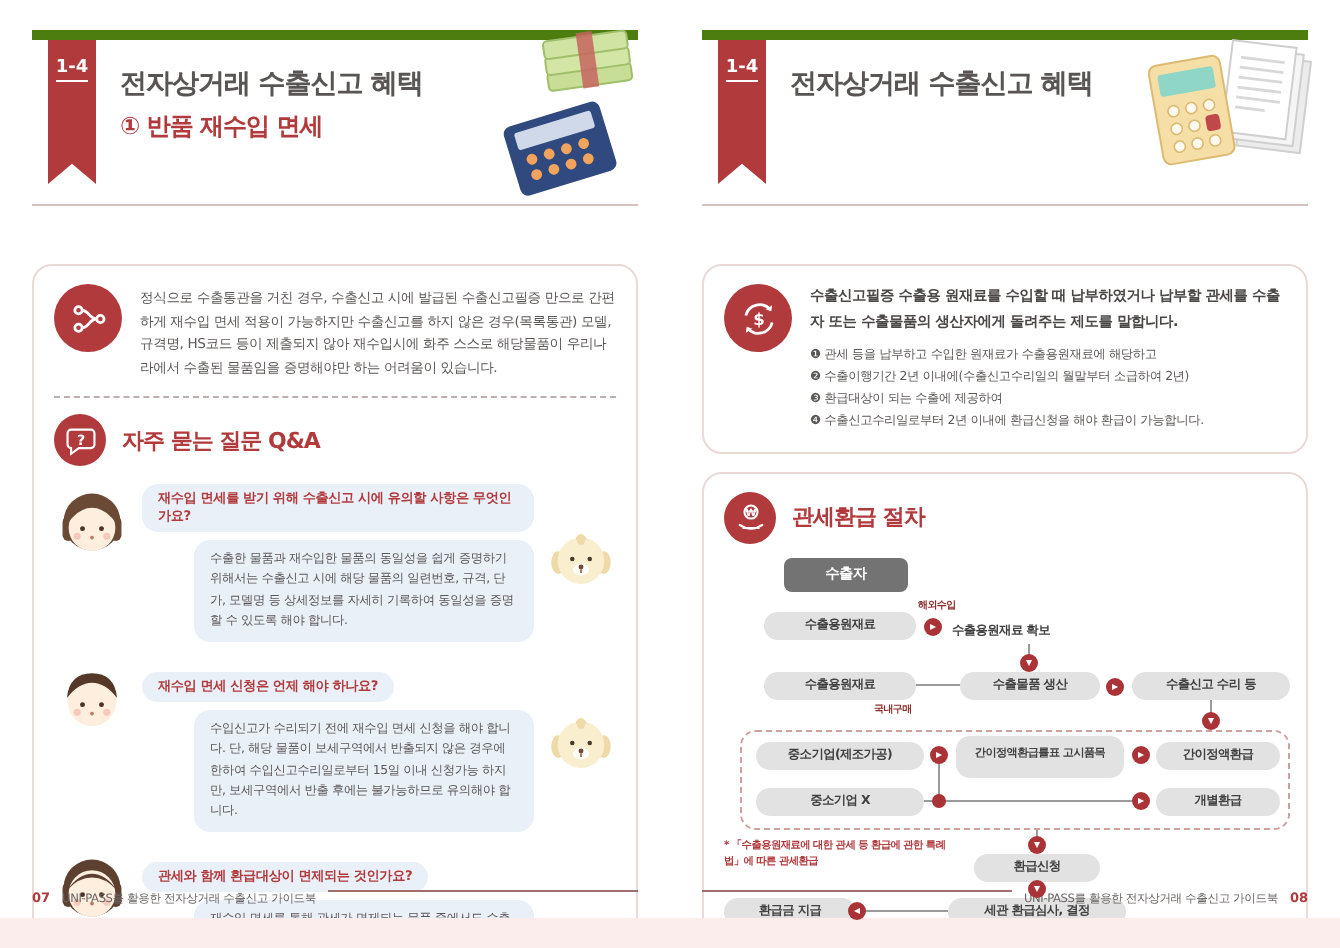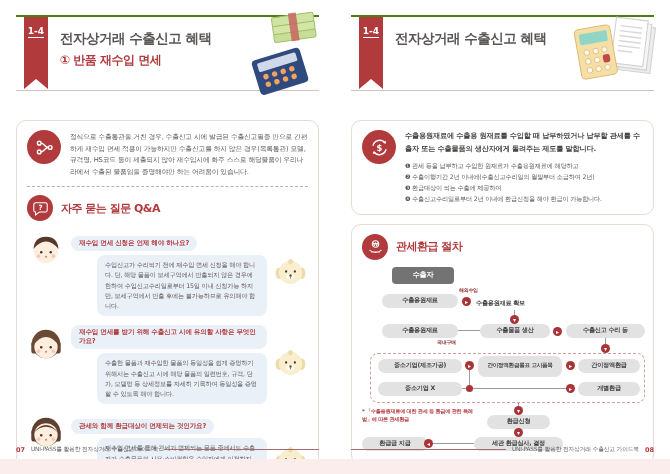--- a/index.html
+++ b/index.html
@@ -3,21 +3,21 @@
 <meta charset="utf-8">
 <style>
   * { margin:0; padding:0; box-sizing:border-box; }
   html,body { width:670px; height:474px; }
   body { font-family:"DejaVu Sans","Liberation Sans",sans-serif; background:#ffffff; position:relative; overflow:hidden; }
   .bottom-strip { position:absolute; left:0; right:0; bottom:0; height:15px; background:#faedec; }
   .spread { display:flex; width:670px; height:474px; }
   .page { width:335px; height:474px; position:relative; padding:0 16px; }
 
   
-  .hdr { position:relative; margin-top:15px; height:76px; border-top:2px solid #4d7c0f; border-bottom:1px solid #d5c2c0; }
+  .hdr { position:relative; margin-top:15px; height:88px; border-top:5px solid #4d7c0f; border-bottom:1px solid #d5c2c0; }
   .ribbon { position:absolute; left:8px; top:0; width:24px; height:72px; background:#b13a3d;
             clip-path:polygon(0 0,100% 0,100% 100%,50% 86%,0 100%); text-align:center; }
   .badge { display:inline-block; margin-top:9px; color:#fff; font-size:9px; font-weight:bold; border-bottom:1px solid #fff; padding-bottom:1px; }
   .titles { margin-left:44px; padding-top:13px; }
   .t1 { font-size:13.5px; font-weight:600; color:#5a5555; letter-spacing:-0.5px; }
   .t2 { font-size:12px; font-weight:bold; color:#b13a3d; margin-top:4px; letter-spacing:-0.5px; }
   .illus { position:absolute; right:-4px; top:-8px; }
 
   
   .panel { border:1px solid #e9d9d7; border-radius:10px; background:#fff; padding:9px 10px; }
@@ -61,21 +61,21 @@
   .dot { position:absolute; width:9px; height:9px; background:#a93336; border-radius:50%;
          color:#fff; font-size:6px; line-height:9px; text-align:center; z-index:2; }
   .dot.jn { width:7px; height:7px; }
   .ln { position:absolute; background:#9b9b9b; }
   .ln.h { height:1px; } .ln.v { width:1px; }
   .flbl { position:absolute; font-size:5px; font-weight:bold; color:#8d2b2b; letter-spacing:-0.3px; }
   .dashedbox { position:absolute; border:1px dashed #cf9f9e; border-radius:8px; }
   .fnote { position:absolute; font-size:5.2px; line-height:1.6; color:#b13a3d; font-weight:bold; letter-spacing:-0.3px; }
 
   
-  .footer { position:absolute; left:16px; right:16px; bottom:20px; display:flex; align-items:center; gap:6px; }
+  .footer { position:absolute; left:16px; right:16px; bottom:20px; display:flex; align-items:flex-start; gap:6px; }
   .pgnum { font-size:6.5px; font-weight:bold; color:#b13a3d; }
   .ftext { font-size:5.8px; color:#6b6565; letter-spacing:-0.2px; }
   .fline { flex:1; border-top:1px solid #a06e6c; }
 </style>
 </head>
 <body>
 
 <div class="spread">
 
   <section class="page">
@@ -132,66 +132,66 @@
             <path d="M5 4h14a2.5 2.5 0 0 1 2.5 2.5v8a2.5 2.5 0 0 1-2.5 2.5h-8.5L5 21v-4A2.5 2.5 0 0 1 2.5 14.5v-8A2.5 2.5 0 0 1 5 4z" fill="none" stroke="#fff" stroke-width="1.5"></path>
             <text x="12" y="14.5" text-anchor="middle" font-size="10" font-weight="bold" fill="#fff">?</text>
           </svg>
         </div>
         <div class="qatitle">자주 묻는 질문 Q&amp;A</div>
       </div>
 
       <div class="qaitem">
         <div class="avatar">
           <svg viewBox="0 0 40 40">
-            <circle cx="20" cy="22" r="12.8" fill="#fdeedd"></circle>
-            <path d="M6.8 20 Q8 7 20 7 Q32 7 33.2 20 Q27 12 20 12 Q13 12 6.8 20 Z" fill="#55382a"></path>
-            <circle cx="15" cy="23.5" r="1.3" fill="#4a3428"></circle>
-              <circle cx="25" cy="23.5" r="1.3" fill="#4a3428"></circle>
-            <circle cx="12.2" cy="27.5" r="1.9" fill="#f6c9bc"></circle>
-              <circle cx="27.8" cy="27.5" r="1.9" fill="#f6c9bc"></circle>
-            <circle cx="20" cy="28.2" r="1" fill="#c4766a"></circle>
-          </svg>
-        </div>
-        <div class="qacontent">
-          <span class="qbubble">재수입 면세 신청은 언제 해야 하나요?</span>
-          <div class="abubble">수입신고가 수리되기 전에 재수입 면세 신청을 해야 합니다. 단, 해당 물품이 보세구역에서 반출되지 않은 경우에 한하여 수입신고수리일로부터 15일 이내 신청가능 하지만, 보세구역에서 반출 후에는 불가능하므로 유의해야 합니다.</div>
-        </div>
-        <div class="avatar dog">
-          <svg viewBox="0 0 40 40">
-            <ellipse cx="7" cy="22" rx="4" ry="6.5" fill="#eed9a8"></ellipse>
-              <ellipse cx="33" cy="22" rx="4" ry="6.5" fill="#eed9a8"></ellipse>
-            <circle cx="20" cy="21" r="13.3" fill="#f9eecd"></circle>
-            <path d="M17 8 q3 -4.5 6 0 l-1.4 3.4 q-1.6 1 -3.2 0 z" fill="#eed9a8"></path>
-            <circle cx="15" cy="20" r="1.3" fill="#4a3a2a"></circle>
-              <circle cx="25" cy="20" r="1.3" fill="#4a3a2a"></circle>
-            <ellipse cx="20" cy="26" rx="4.6" ry="3.4" fill="#fffdf5"></ellipse>
-            <circle cx="20" cy="24.6" r="1.4" fill="#6b4a35"></circle>
-            <path d="M20 26 v2" stroke="#6b4a35" stroke-width="0.8"></path>
-          </svg>
-        </div>
-      </div>
-
-      <div class="qaitem">
-        <div class="avatar">
-          <svg viewBox="0 0 40 40">
             <circle cx="20" cy="20" r="15" fill="#6b4a35"></circle>
             <rect x="4.5" y="17" width="6" height="13" rx="3" fill="#6b4a35"></rect>
             <rect x="29.5" y="17" width="6" height="13" rx="3" fill="#6b4a35"></rect>
             <circle cx="20" cy="23" r="12.3" fill="#fdeedd"></circle>
             <path d="M7 21 Q8 7.5 20 7 Q32 7.5 33 21 Q27 12.5 20 12.5 Q13 12.5 7 21 Z" fill="#6b4a35"></path>
             <circle cx="15" cy="23.5" r="1.3" fill="#4a3428"></circle>
               <circle cx="25" cy="23.5" r="1.3" fill="#4a3428"></circle>
             <circle cx="12.2" cy="27.5" r="1.9" fill="#f6c9bc"></circle>
               <circle cx="27.8" cy="27.5" r="1.9" fill="#f6c9bc"></circle>
             <circle cx="20" cy="28.2" r="1" fill="#c4766a"></circle>
           </svg>
         </div>
         <div class="qacontent">
           <span class="qbubble">재수입 면세를 받기 위해 수출신고 시에 유의할 사항은 무엇인가요?</span>
           <div class="abubble">수출한 물품과 재수입한 물품의 동일성을 쉽게 증명하기 위해서는 수출신고 시에 해당 물품의 일련번호, 규격, 단가, 모델명 등 상세정보를 자세히 기록하여 동일성을 증명할 수 있도록 해야 합니다.</div>
+        </div>
+        <div class="avatar dog">
+          <svg viewBox="0 0 40 40">
+            <ellipse cx="7" cy="22" rx="4" ry="6.5" fill="#eed9a8"></ellipse>
+              <ellipse cx="33" cy="22" rx="4" ry="6.5" fill="#eed9a8"></ellipse>
+            <circle cx="20" cy="21" r="13.3" fill="#f9eecd"></circle>
+            <path d="M17 8 q3 -4.5 6 0 l-1.4 3.4 q-1.6 1 -3.2 0 z" fill="#eed9a8"></path>
+            <circle cx="15" cy="20" r="1.3" fill="#4a3a2a"></circle>
+              <circle cx="25" cy="20" r="1.3" fill="#4a3a2a"></circle>
+            <ellipse cx="20" cy="26" rx="4.6" ry="3.4" fill="#fffdf5"></ellipse>
+            <circle cx="20" cy="24.6" r="1.4" fill="#6b4a35"></circle>
+            <path d="M20 26 v2" stroke="#6b4a35" stroke-width="0.8"></path>
+          </svg>
+        </div>
+      </div>
+
+      <div class="qaitem">
+        <div class="avatar">
+          <svg viewBox="0 0 40 40">
+            <circle cx="20" cy="22" r="12.8" fill="#fdeedd"></circle>
+            <path d="M6.8 20 Q8 7 20 7 Q32 7 33.2 20 Q27 12 20 12 Q13 12 6.8 20 Z" fill="#55382a"></path>
+            <circle cx="15" cy="23.5" r="1.3" fill="#4a3428"></circle>
+              <circle cx="25" cy="23.5" r="1.3" fill="#4a3428"></circle>
+            <circle cx="12.2" cy="27.5" r="1.9" fill="#f6c9bc"></circle>
+              <circle cx="27.8" cy="27.5" r="1.9" fill="#f6c9bc"></circle>
+            <circle cx="20" cy="28.2" r="1" fill="#c4766a"></circle>
+          </svg>
+        </div>
+        <div class="qacontent">
+          <span class="qbubble">재수입 면세 신청은 언제 해야 하나요?</span>
+          <div class="abubble">수입신고가 수리되기 전에 재수입 면세 신청을 해야 합니다. 단, 해당 물품이 보세구역에서 반출되지 않은 경우에 한하여 수입신고수리일로부터 15일 이내 신청가능 하지만, 보세구역에서 반출 후에는 불가능하므로 유의해야 합니다.</div>
         </div>
         <div class="avatar dog">
           <svg viewBox="0 0 40 40">
             <ellipse cx="7" cy="22" rx="4" ry="6.5" fill="#eed9a8"></ellipse>
               <ellipse cx="33" cy="22" rx="4" ry="6.5" fill="#eed9a8"></ellipse>
             <circle cx="20" cy="21" r="13.3" fill="#f9eecd"></circle>
             <path d="M17 8 q3 -4.5 6 0 l-1.4 3.4 q-1.6 1 -3.2 0 z" fill="#eed9a8"></path>
             <circle cx="15" cy="20" r="1.3" fill="#4a3a2a"></circle>
               <circle cx="25" cy="20" r="1.3" fill="#4a3a2a"></circle>
             <ellipse cx="20" cy="26" rx="4.6" ry="3.4" fill="#fffdf5"></ellipse>
@@ -284,21 +284,21 @@
         <div class="cicon">
           <svg viewBox="0 0 24 24">
             <path d="M4.5 10 a8 8 0 0 1 14-3.2" fill="none" stroke="#fff" stroke-width="1.6"></path>
             <path d="M19.5 4.2 19 7.6 15.8 6.4z" fill="#fff"></path>
             <path d="M19.5 14 a8 8 0 0 1-14 3.2" fill="none" stroke="#fff" stroke-width="1.6"></path>
             <path d="M4.5 19.8 5 16.4 8.2 17.6z" fill="#fff"></path>
             <text x="12" y="15.6" text-anchor="middle" font-size="9.5" font-weight="bold" fill="#fff">$</text>
           </svg>
         </div>
         <div>
-          <p class="introbold">수출용원재료에 수출용 원재료를 수입할 때 납부하였거나 납부할 관세를 수출자 또는 수출물품의 생산자에게 돌려주는 제도를 말합니다.</p>
+          <p class="introbold">수출신고필증 수출용 원재료를 수입할 때 납부하였거나 납부할 관세를 수출자 또는 수출물품의 생산자에게 돌려주는 제도를 말합니다.</p>
           <div class="conds">
             <div class="cond">❶ 관세 등을 납부하고 수입한 원재료가 수출용원재료에 해당하고</div>
             <div class="cond">❷ 수출이행기간 2년 이내에(수출신고수리일의 월말부터 소급하여 2년)</div>
             <div class="cond">❸ 환급대상이 되는 수출에 제공하여</div>
             <div class="cond">❹ 수출신고수리일로부터 2년 이내에 환급신청을 해야 환급이 가능합니다.</div>
           </div>
         </div>
       </div>
     </div>
 

